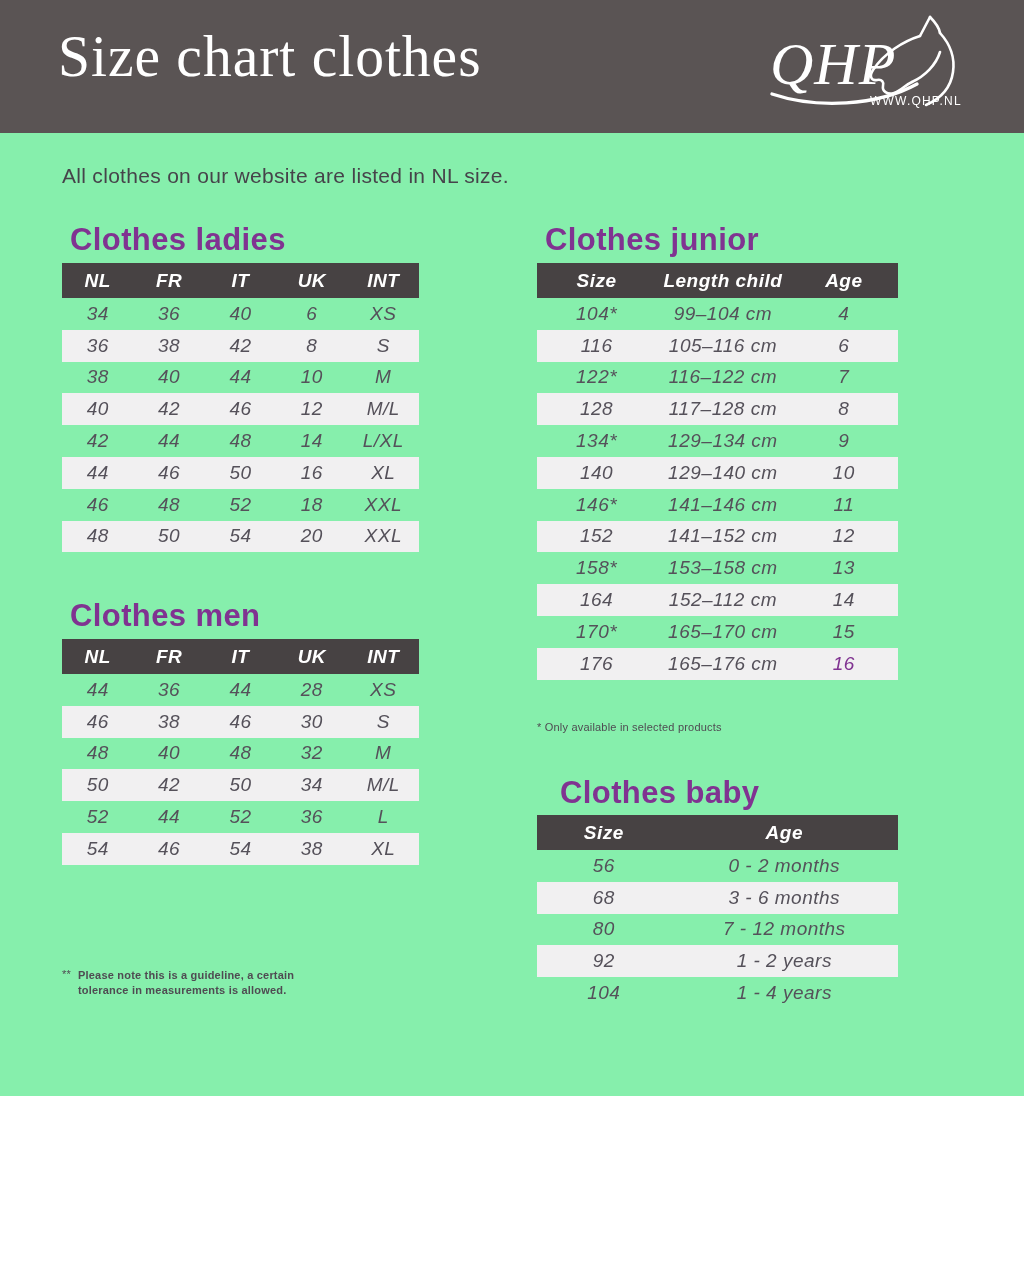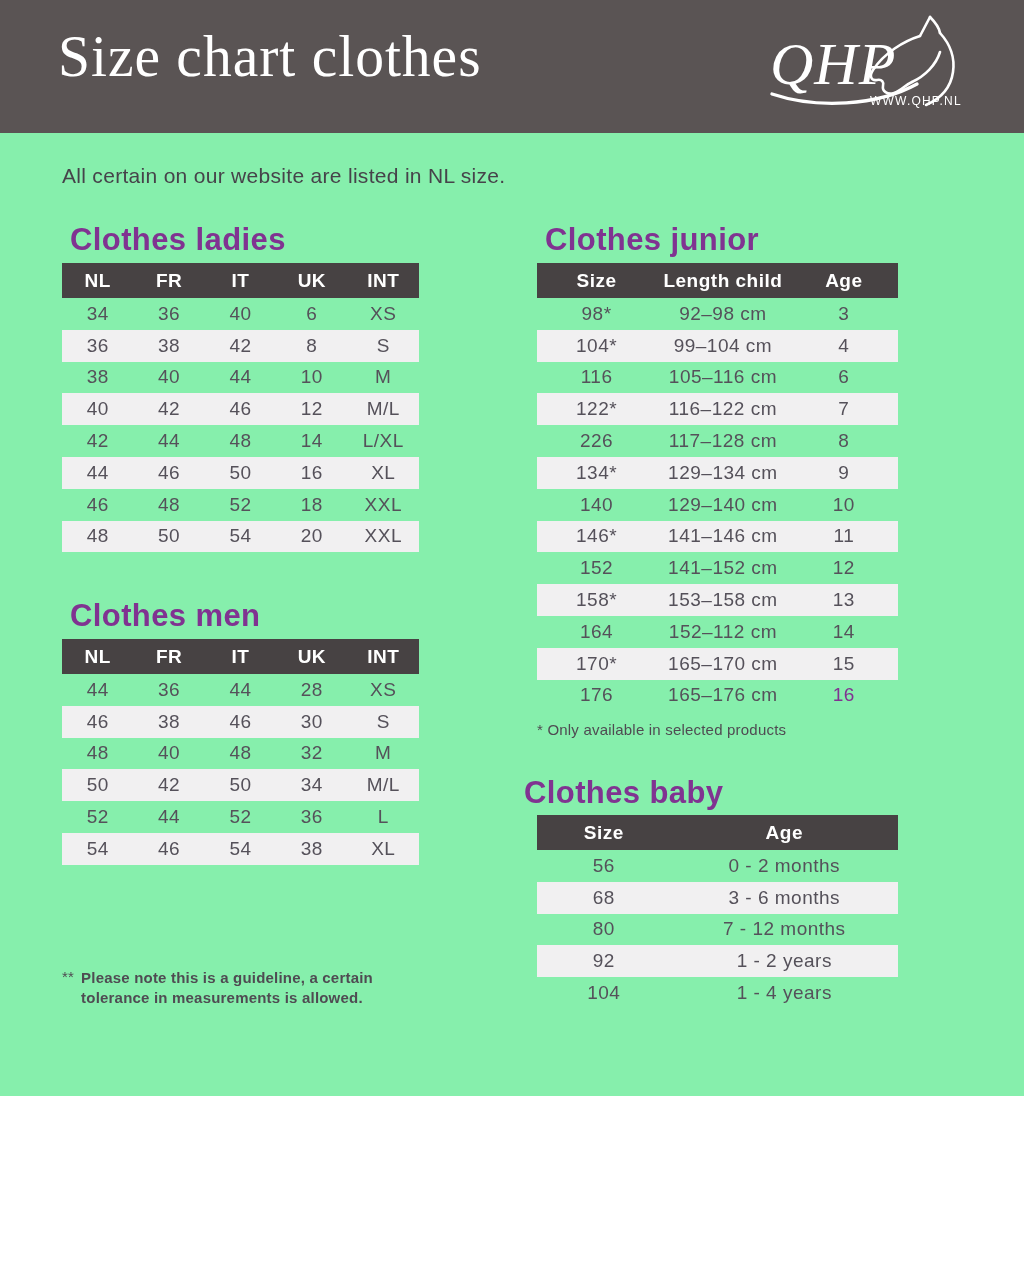--- a/index.html
+++ b/index.html
@@ -26,42 +26,43 @@
     font-size:21px; color:#46434a; letter-spacing:0.3px;
   }
   
   .section-heading {
     position:absolute; margin:8px; font-size:31px; font-weight:600;
     color:#803391; letter-spacing:0.4px; white-space:nowrap;
   }
   #ladies-heading  { left:62px;  top:214px; }
   #men-heading     { left:62px;  top:590px; }
   #junior-heading  { left:537px; top:214px; }
-  #baby-heading    { left:516px; top:767px; }
+  #baby-heading    { left:552px; top:767px; }
   
   table.size-table {
     position:absolute; border-collapse:collapse; table-layout:fixed;
     border-spacing:0;
+    font-style:italic;
   }
   #ladies-table { left:62px;  top:263px; width:357px; }
   #men-table    { left:62px;  top:639px; width:357px; }
   #junior-table { left:537px; top:263px; width:361px; }
   #baby-table   { left:537px; top:815px; width:361px; }
   table.size-table th {
     background:#474243; color:#ffffff; font-size:19px; font-weight:600;
     height:35px; padding:0; text-align:center; letter-spacing:0.5px;
   }
   table.size-table td {
     height:31.8px; padding:0; text-align:center;
     font-size:19px; color:#55515a; letter-spacing:0.5px;
   }
   table.size-table tbody tr:nth-child(even) { background:#f1f0f1; }
   
   .footnote {
-    position:absolute; margin:0; font-size:15px; color:#4f4b52;
+    position:absolute; margin:0; font-size:11px; color:#4f4b52;
     letter-spacing:0.2px;
   }
   #junior-footnote { left:537px; top:721px; }
   #bottom-note { left:62px; top:968px; width:360px; display:flex; gap:7px; }
   #bottom-note .marker { flex:0 0 auto; }
   #bottom-note .note-text { white-space:pre-line; line-height:1.35;font-weight:bold; }
 </style>
 </head>
 <body>
 
@@ -83,21 +84,21 @@
           <path d="M178 23 C188 34 193 48 191 62 C189 76 180 88 164 95"></path>
         </g>
 
         <path d="M10 84 C55 99 115 96 155 74" fill="none" stroke="#ffffff" stroke-width="3.4" stroke-linecap="round"></path>
         <text x="8" y="74" fill="#ffffff" font-family="Liberation Serif, serif" font-style="italic" font-size="60" letter-spacing="1">QHP</text>
         <text x="108" y="95" fill="#ffffff" font-family="Liberation Sans, sans-serif" font-size="12" letter-spacing="1.2">WWW.QHP.NL</text>
       </svg>
     </div>
   </header>
 
-  <p class="intro">All certain on our website are listed in NL size.</p>
+  <p class="intro">All clothes on our website are listed in NL size.</p>
 
   <h2 class="section-heading" id="ladies-heading">Clothes ladies</h2>
   <table class="size-table" id="ladies-table">
       <colgroup>
         <col style="width: 20%;">
         <col style="width: 20%;">
         <col style="width: 20%;">
         <col style="width: 20%;">
         <col style="width: 20%;">
       </colgroup>
@@ -243,41 +244,36 @@
       </colgroup>
       <thead>
         <tr>
           <th>Size</th>
           <th>Length child</th>
           <th>Age</th>
         </tr>
       </thead>
       <tbody>
         <tr>
-          <td>98*</td>
-          <td>92–98 cm</td>
-          <td>3</td>
-        </tr>
-        <tr>
           <td>104*</td>
           <td>99–104 cm</td>
           <td>4</td>
         </tr>
         <tr>
           <td>116</td>
           <td>105–116 cm</td>
           <td>6</td>
         </tr>
         <tr>
           <td>122*</td>
           <td>116–122 cm</td>
           <td>7</td>
         </tr>
         <tr>
-          <td>226</td>
+          <td>128</td>
           <td>117–128 cm</td>
           <td>8</td>
         </tr>
         <tr>
           <td>134*</td>
           <td>129–134 cm</td>
           <td>9</td>
         </tr>
         <tr>
           <td>140</td>

